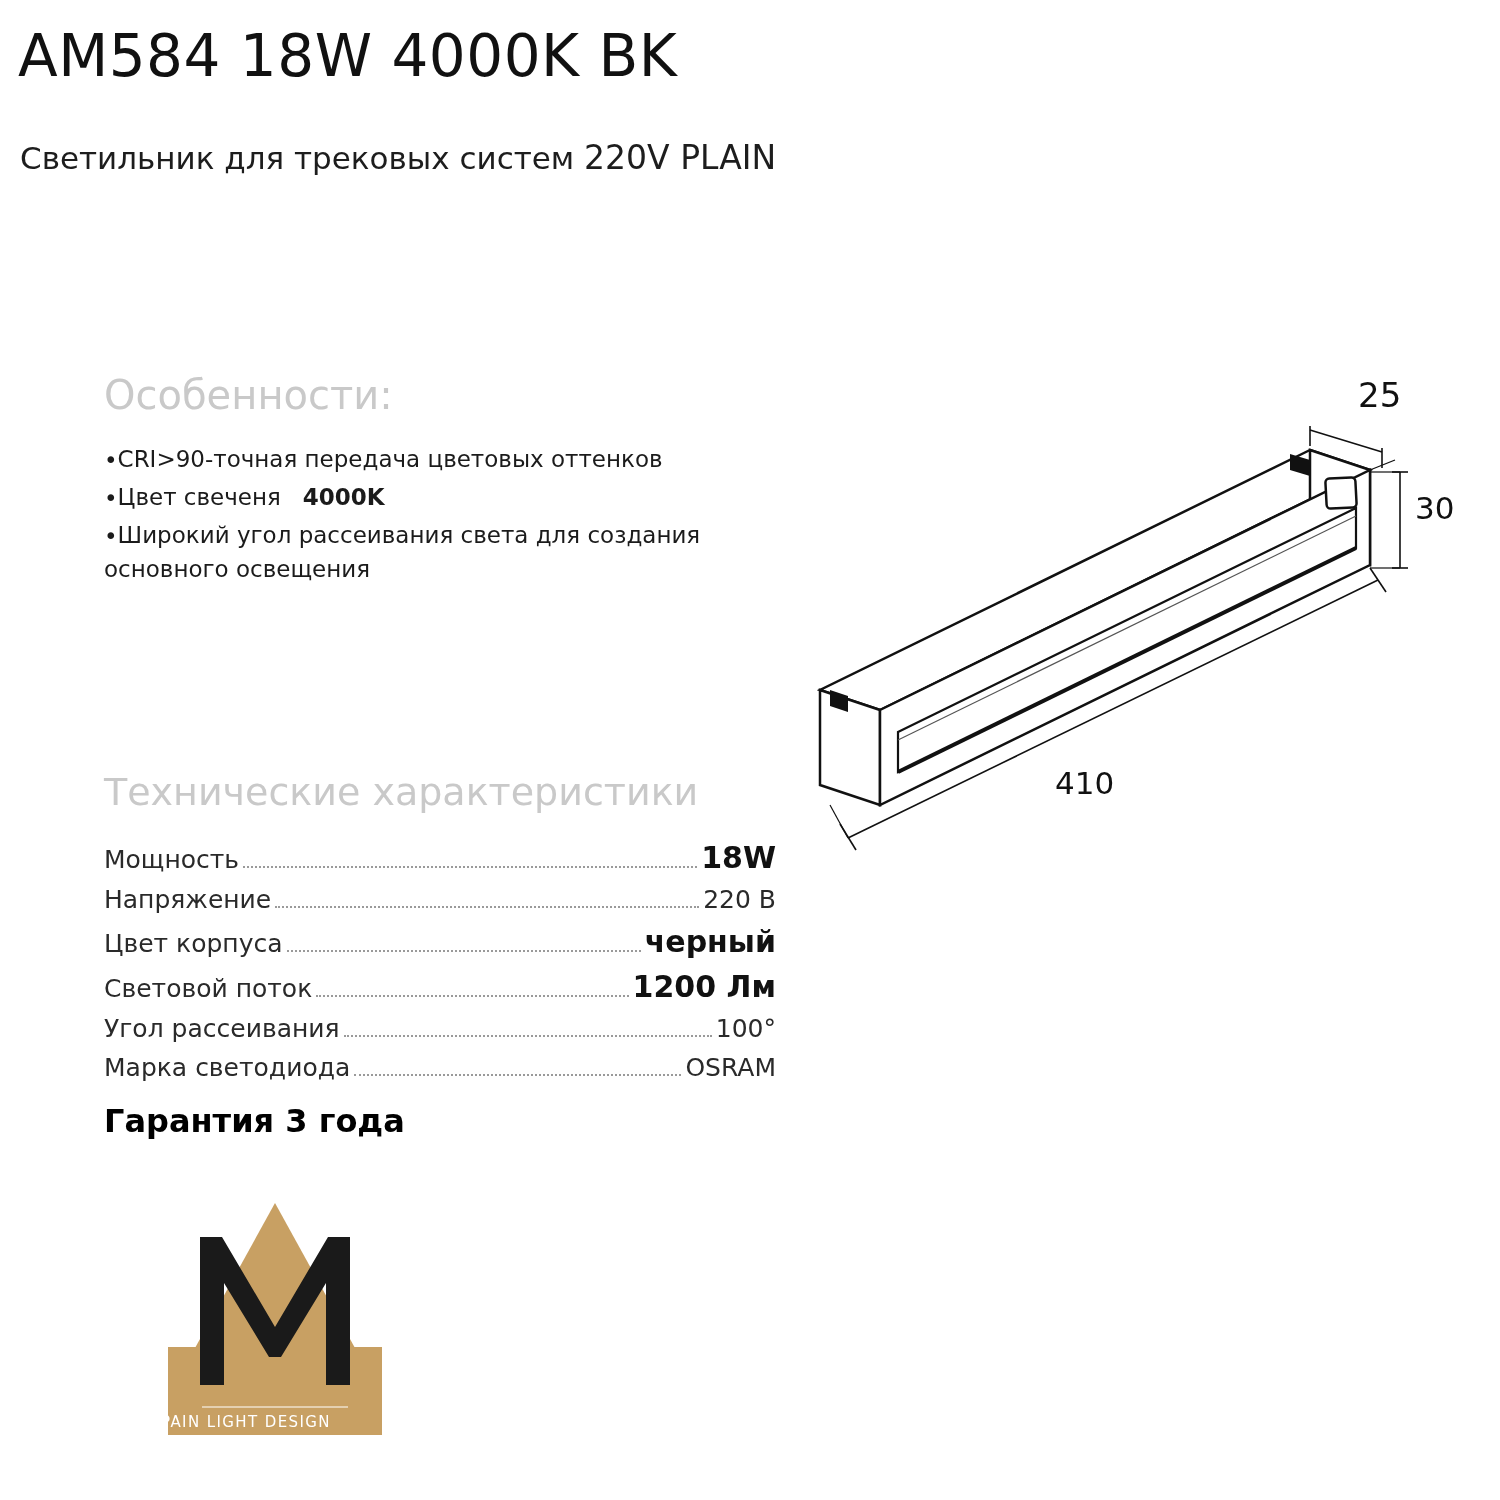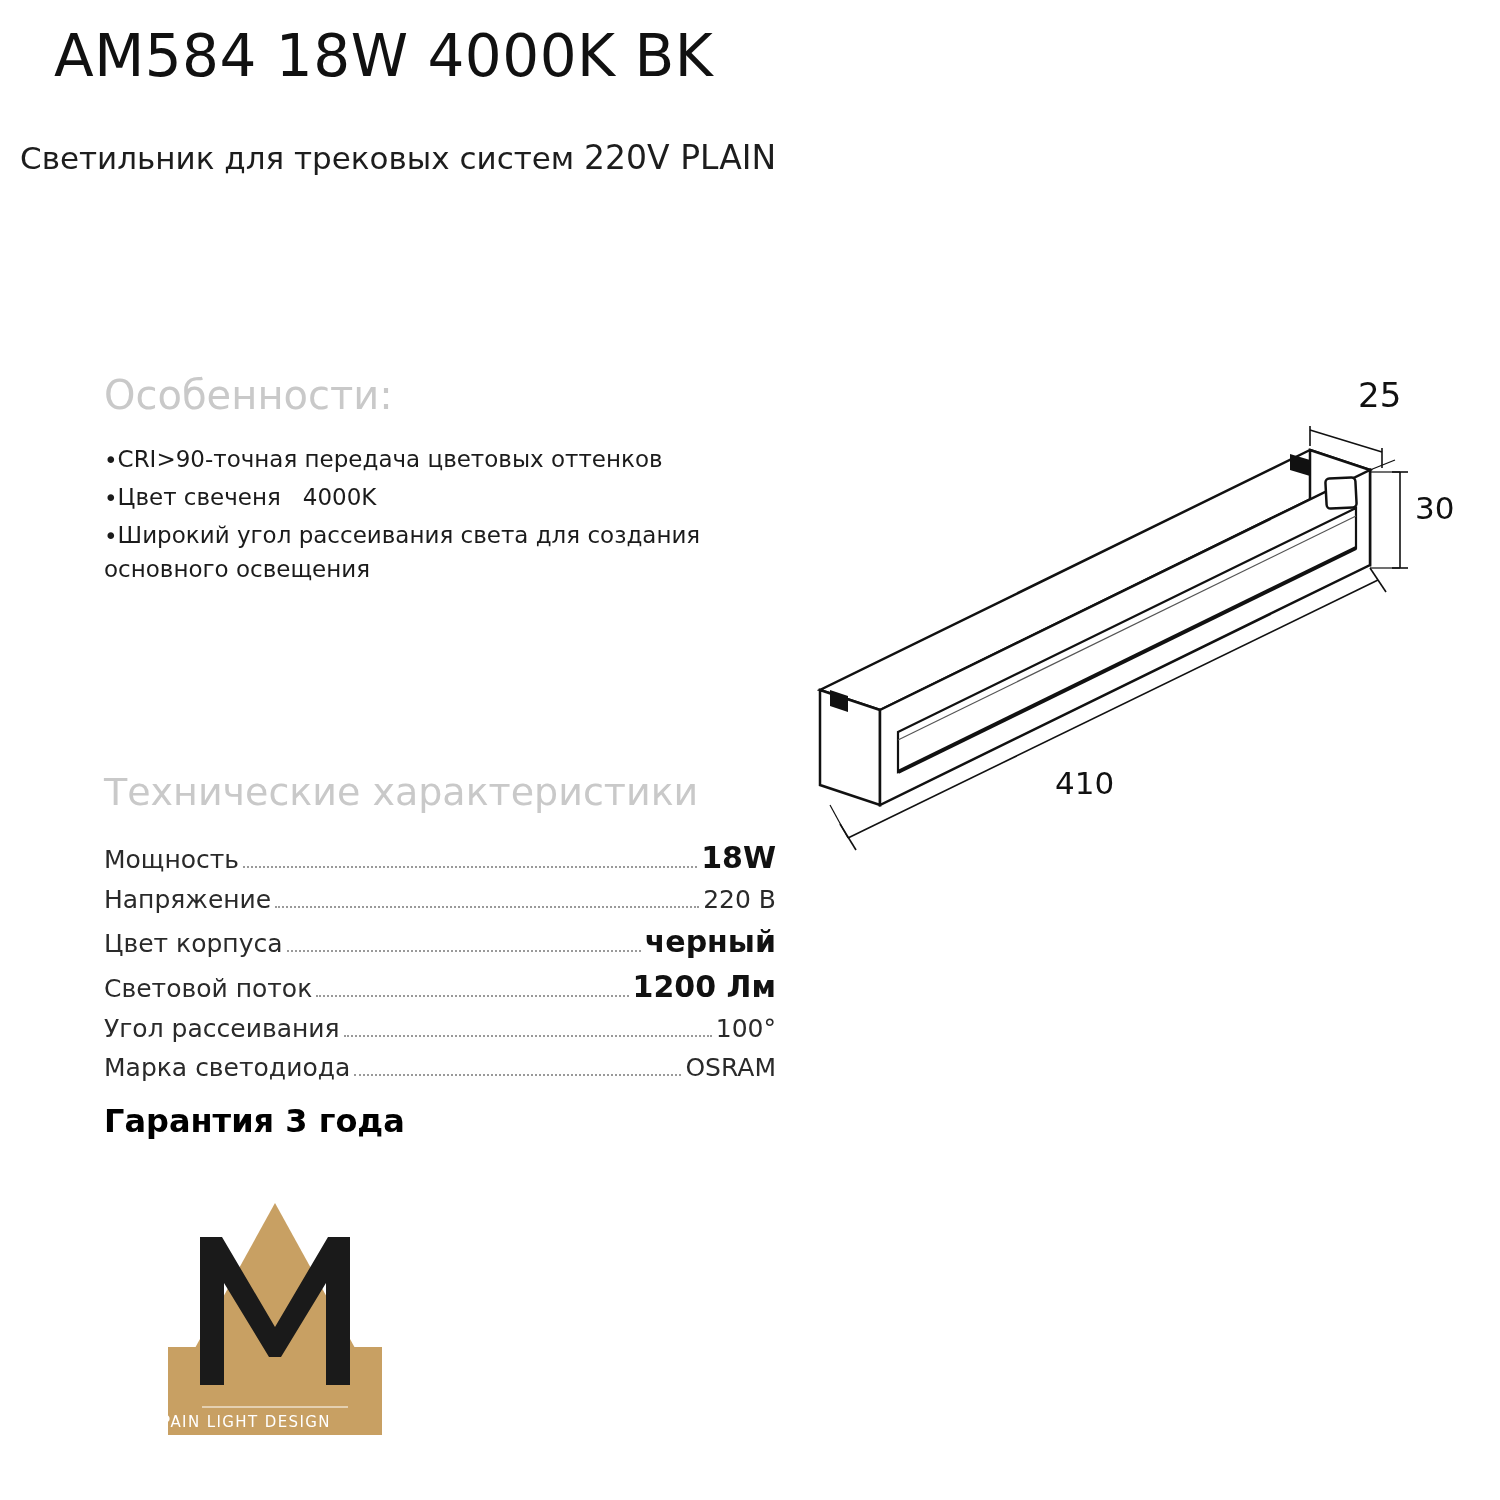--- a/index.html
+++ b/index.html
@@ -19,21 +19,20 @@
   
   .doc-title {
     position: absolute;
     left: 18px;
     top: 22px;
     font-size: 58px;
     font-weight: 400;
     letter-spacing: 0.5px;
     color: #111;
     white-space: nowrap;
-    margin-left: 36px;
   }
   .doc-subtitle {
     position: absolute;
     left: 20px;
     top: 138px;
     font-size: 31px;
     font-weight: 400;
     color: #1d1d1d;
     white-space: nowrap;
   }
@@ -60,21 +59,21 @@
     color: #1b1b1b;
     margin-bottom: 4px;
     display: block;
   }
   .feature-bullet {
     font-size: 23px;
     line-height: 1;
     vertical-align: middle;
   }
   .feature-value {
-    font-weight: 400;
+    font-weight: 700;
     padding-left: 22px;
   }
 
   
   .specs {
     position: absolute;
     left: 104px;
     top: 770px;
     width: 672px;
   }

